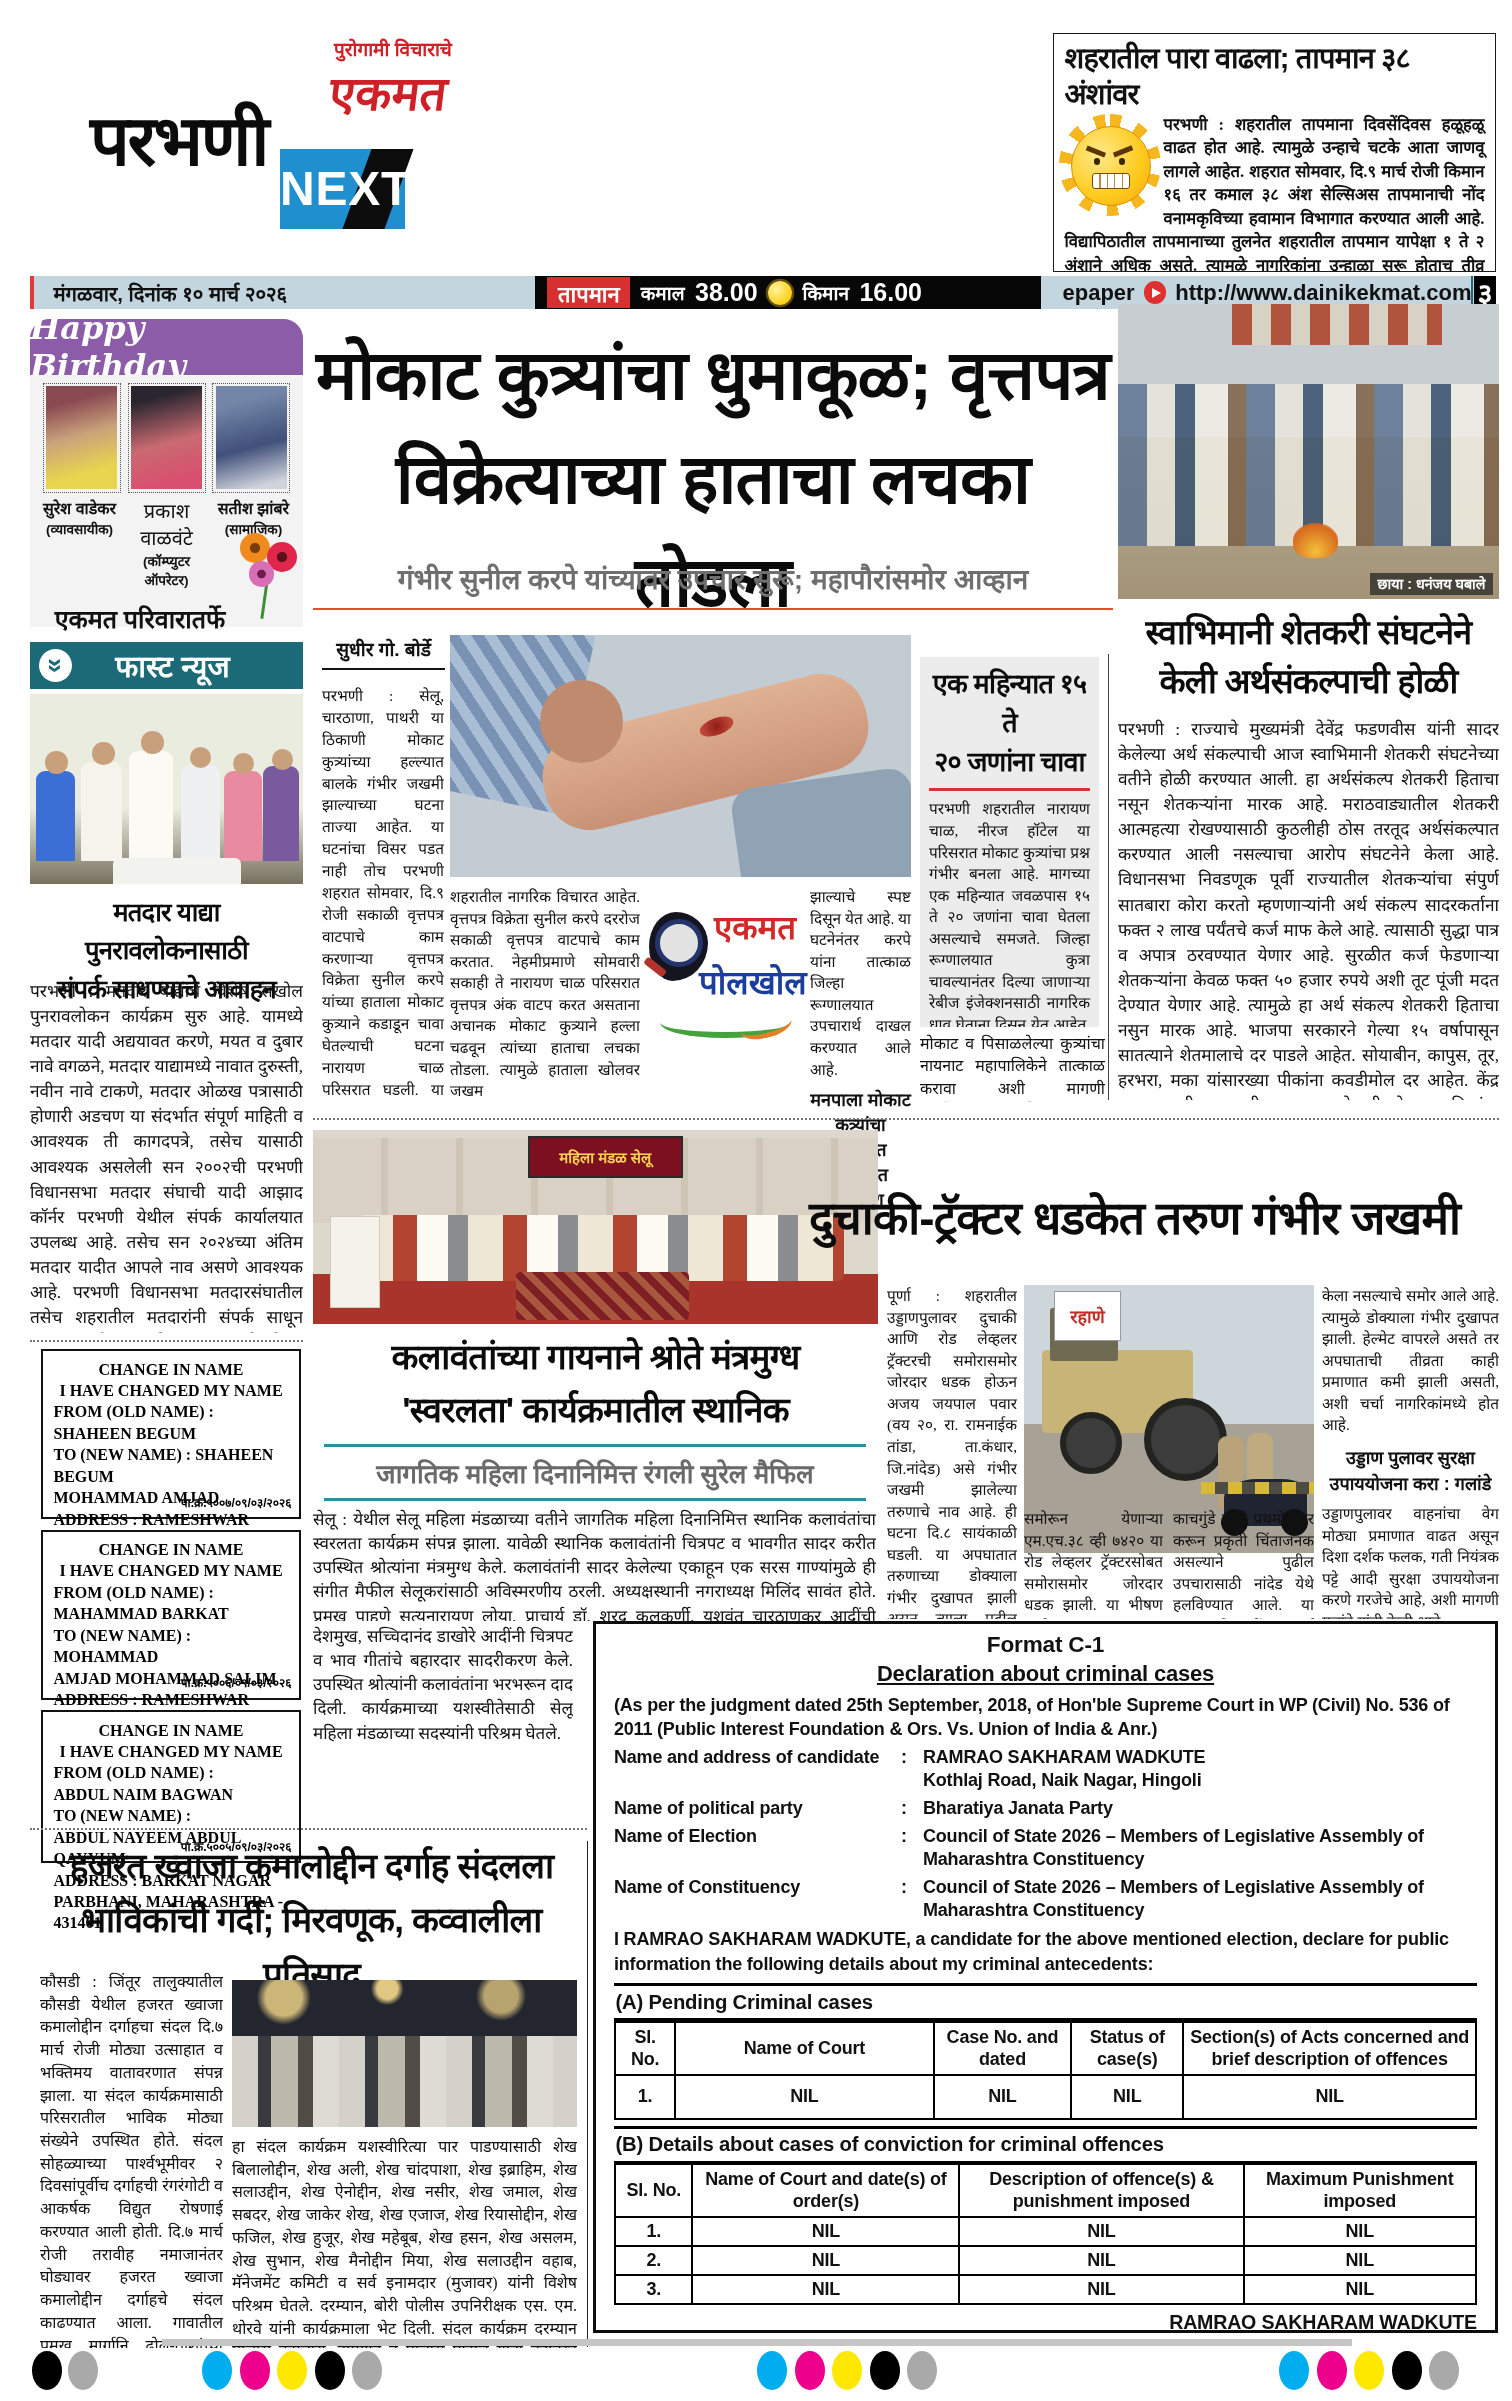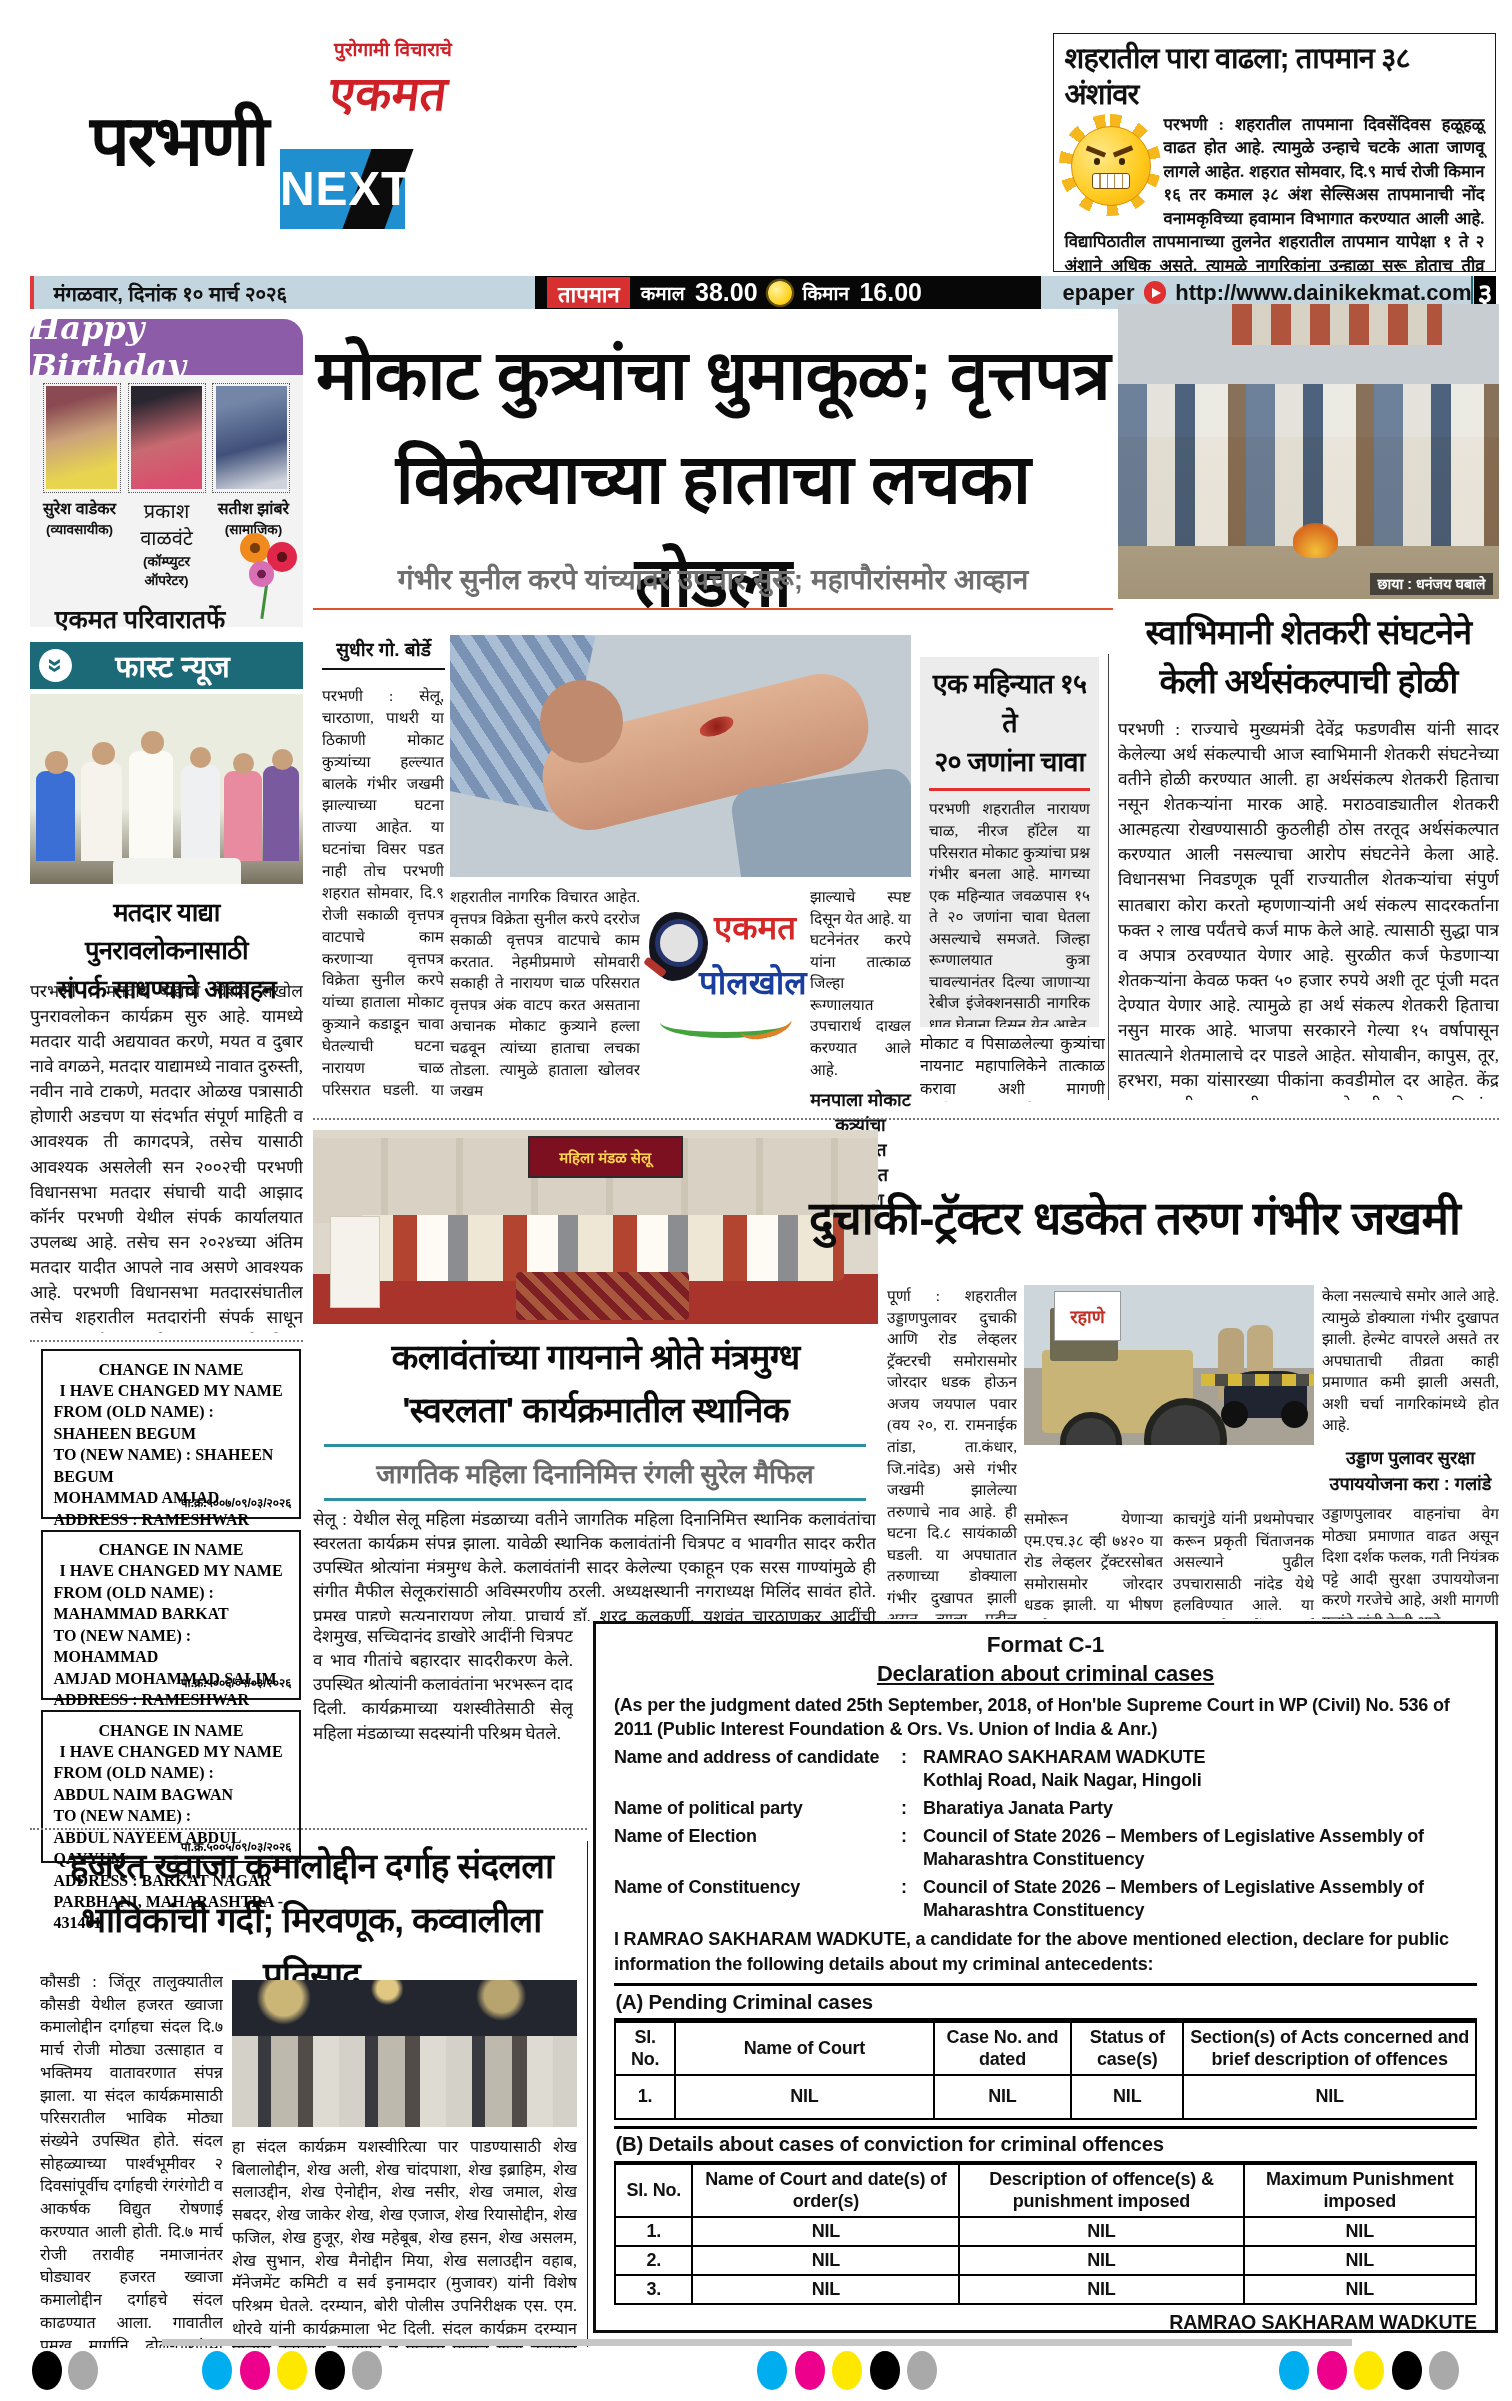--- a/index.html
+++ b/index.html
@@ -232,21 +232,21 @@
   <div class="ab headline c" style="left:313px;top:1331px;width:565px;font-size:35px;line-height:1.5;">
     <div>कलावंतांच्या गायनाने श्रोते मंत्रमुग्ध</div>
     <div>'स्वरलता' कार्यक्रमातील स्थानिक</div>
   </div>
   <div class="ab c" style="left:324px;top:1444px;width:542px;font-size:26px;font-weight:800;color:#6a6a6a;border-top:3.8px solid #2e8fa3;border-bottom:3.8px solid #2e8fa3;padding:7.5px 0;">जागतिक महिला दिनानिमित्त रंगली सुरेल मैफिल</div>
   <div class="ab ser j ov" style="left:313px;top:1508px;width:563px;height:113px;font-size:17px;line-height:1.42;">सेलू : येथील सेलू महिला मंडळाच्या वतीने जागतिक महिला दिनानिमित्त स्थानिक कलावंतांचा स्वरलता कार्यक्रम संपन्न झाला. यावेळी स्थानिक कलावंतांनी चित्रपट व भावगीत सादर करीत उपस्थित श्रोत्यांना मंत्रमुग्ध केले. कलावंतांनी सादर केलेल्या एकाहून एक सरस गाण्यांमुळे ही संगीत मैफील सेलूकरांसाठी अविस्मरणीय ठरली. अध्यक्षस्थानी नगराध्यक्ष मिलिंद सावंत होते. प्रमुख पाहुणे सत्यनारायण लोया, प्राचार्य डॉ. शरद कुलकर्णी, यशवंत चारठाणकर आदींची उपस्थिती होती. याप्रसंगी मान्यवरांच्या हस्ते दीप प्रज्वलन करण्यात आले. याप्रसंगी स्थानिक कलावंतांचे सत्कार व स्थानिक गायक कलावंतांचा स्वरलता हा गायनाचा कार्यक्रम संपन्न झाला. यावेळी सुषमा दामा, प्रीती राठी, सायली दिग्रसकर, किरण राठी, रमा बाहेती, शीला दीक्षित, स्वानंद डाखोरे, देवांश वतोडकर, पूजा तोडकर महाजन, डॉ.आशिष मेहता, अनघा पांडे, सुरेंद्र दिशागत, हेमलता</div>
   <div class="ab ser j ov" style="left:313px;top:1625px;width:260px;height:193px;font-size:17px;line-height:1.42;">देशमुख, सच्चिदानंद डाखोरे आदींनी चित्रपट व भाव गीतांचे बहारदार सादरीकरण केले. उपस्थित श्रोत्यांनी कलावंतांना भरभरून दाद दिली. कार्यक्रमाच्या यशस्वीतेसाठी सेलू महिला मंडळाच्या सदस्यांनी परिश्रम घेतले.</div>
 
   <div class="ab headline c" style="left:770px;top:1184px;width:729px;font-size:46px;line-height:1.5;">दुचाकी-ट्रॅक्टर धडकेत तरुण गंभीर जखमी</div>
   <div class="ab ser j ov" style="left:887px;top:1285px;width:130px;height:334px;font-size:15.4px;line-height:1.4;">पूर्णा : शहरातील उड्डाणपुलावर दुचाकी आणि रोड लेव्हलर ट्रॅक्टरची समोरासमोर जोरदार धडक होऊन अजय जयपाल पवार (वय २०, रा. रामनाईक तांडा, ता.कंधार, जि.नांदेड) असे गंभीर जखमी झालेल्या तरुणाचे नाव आहे. ही घटना दि.८ सायंकाळी घडली. या अपघातात तरुणाच्या डोक्याला गंभीर दुखापत झाली असून त्याला पुढील उपचारासाठी नांदेड येथे हलविण्यात आले आहे. याबाबत मिळालेल्या माहितीनुसार, अजय हा वसमत येथून दुचाकी क्र. एमएच २६-सीजे-६८७२ घेऊन वसमत तालुक्यातील जवळा बाजार येथे बहिणीकडे जात होता. सायंकाळी ५ वाजण्याच्या सुमारास पूर्णा शहरातील उड्डाणपुलावरून शहराच्या दिशेने उतरत असताना</div>
-  <div class="ph" style="left:1024px;top:1285px;width:290px;height:160px;background:linear-gradient(180deg,#cdd6da 0 52%,#a8a196 52% 100%);">
+  <div class="ph" style="left:1024px;top:1285px;width:290px;height:268px;background:linear-gradient(180deg,#cdd6da 0 52%,#a8a196 52% 100%);">
     <div class="ab" style="left:18px;top:65px;width:151px;height:83px;background:#c8b477;border-radius:4.5px;"></div>
     <div class="ab" style="left:25.6px;top:22.6px;width:68px;height:53px;background:#6f6a52;border-radius:3px;"></div>
     <div class="ab" style="left:120px;top:113px;width:69px;height:69px;border-radius:50%;background:#3c3c3c;border:7.5px solid #23231f;"></div>
     <div class="ab" style="left:36px;top:127px;width:50px;height:50px;border-radius:50%;background:#3c3c3c;border:6px solid #23231f;"></div>
     <div class="ab c" style="left:30px;top:6px;width:65px;height:48px;background:#fff;border:1.5px solid #999;display:flex;align-items:center;justify-content:center;">
       <span style="color:#c03028;font-size:18px;font-weight:900;">रहाणे</span>
     </div>
     <div class="pp" style="left:194px;bottom:45px;width:25.6px;height:72px;background:#b8a37a;"></div>
     <div class="pp" style="left:223px;bottom:45px;width:25.6px;height:75px;background:#c0ab80;"></div>
     <div class="ab" style="right:7.5px;bottom:27px;width:83px;height:47px;background:#1f2430;border-radius:40% 30% 20% 20%;"></div>

